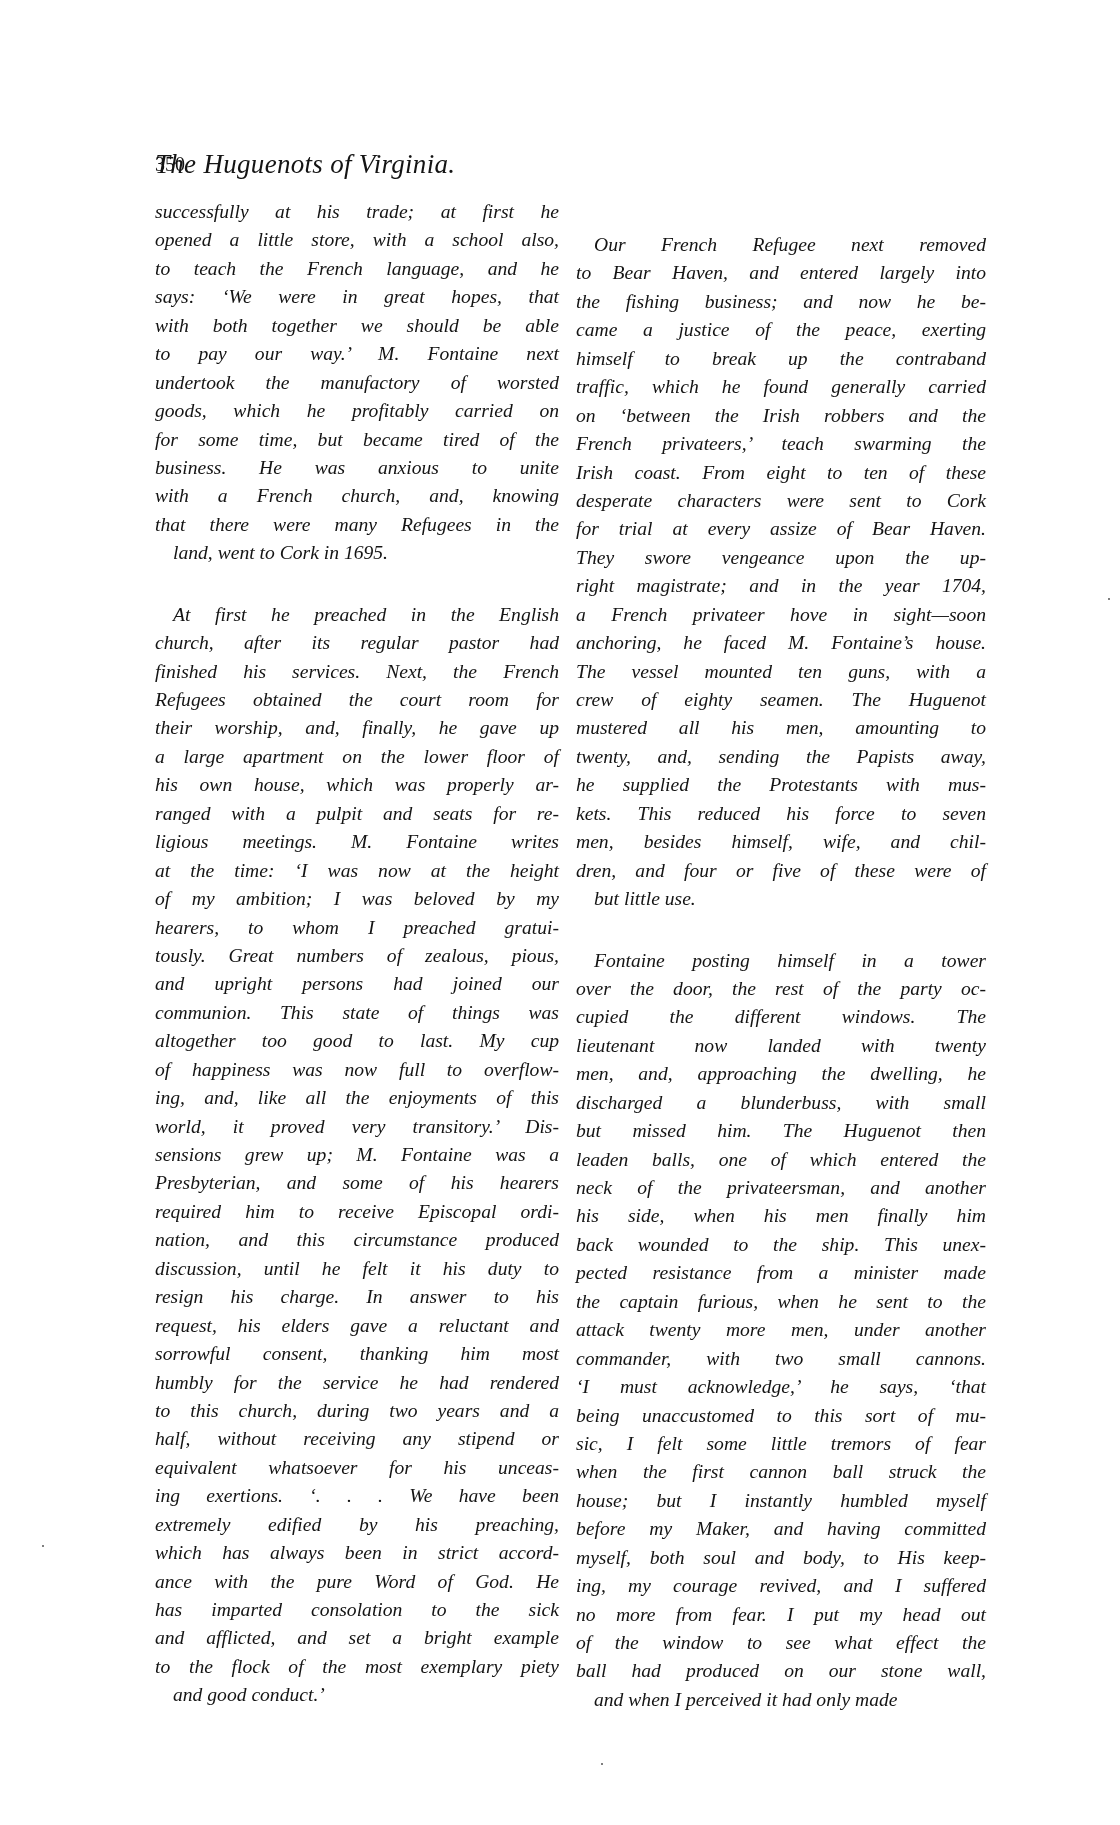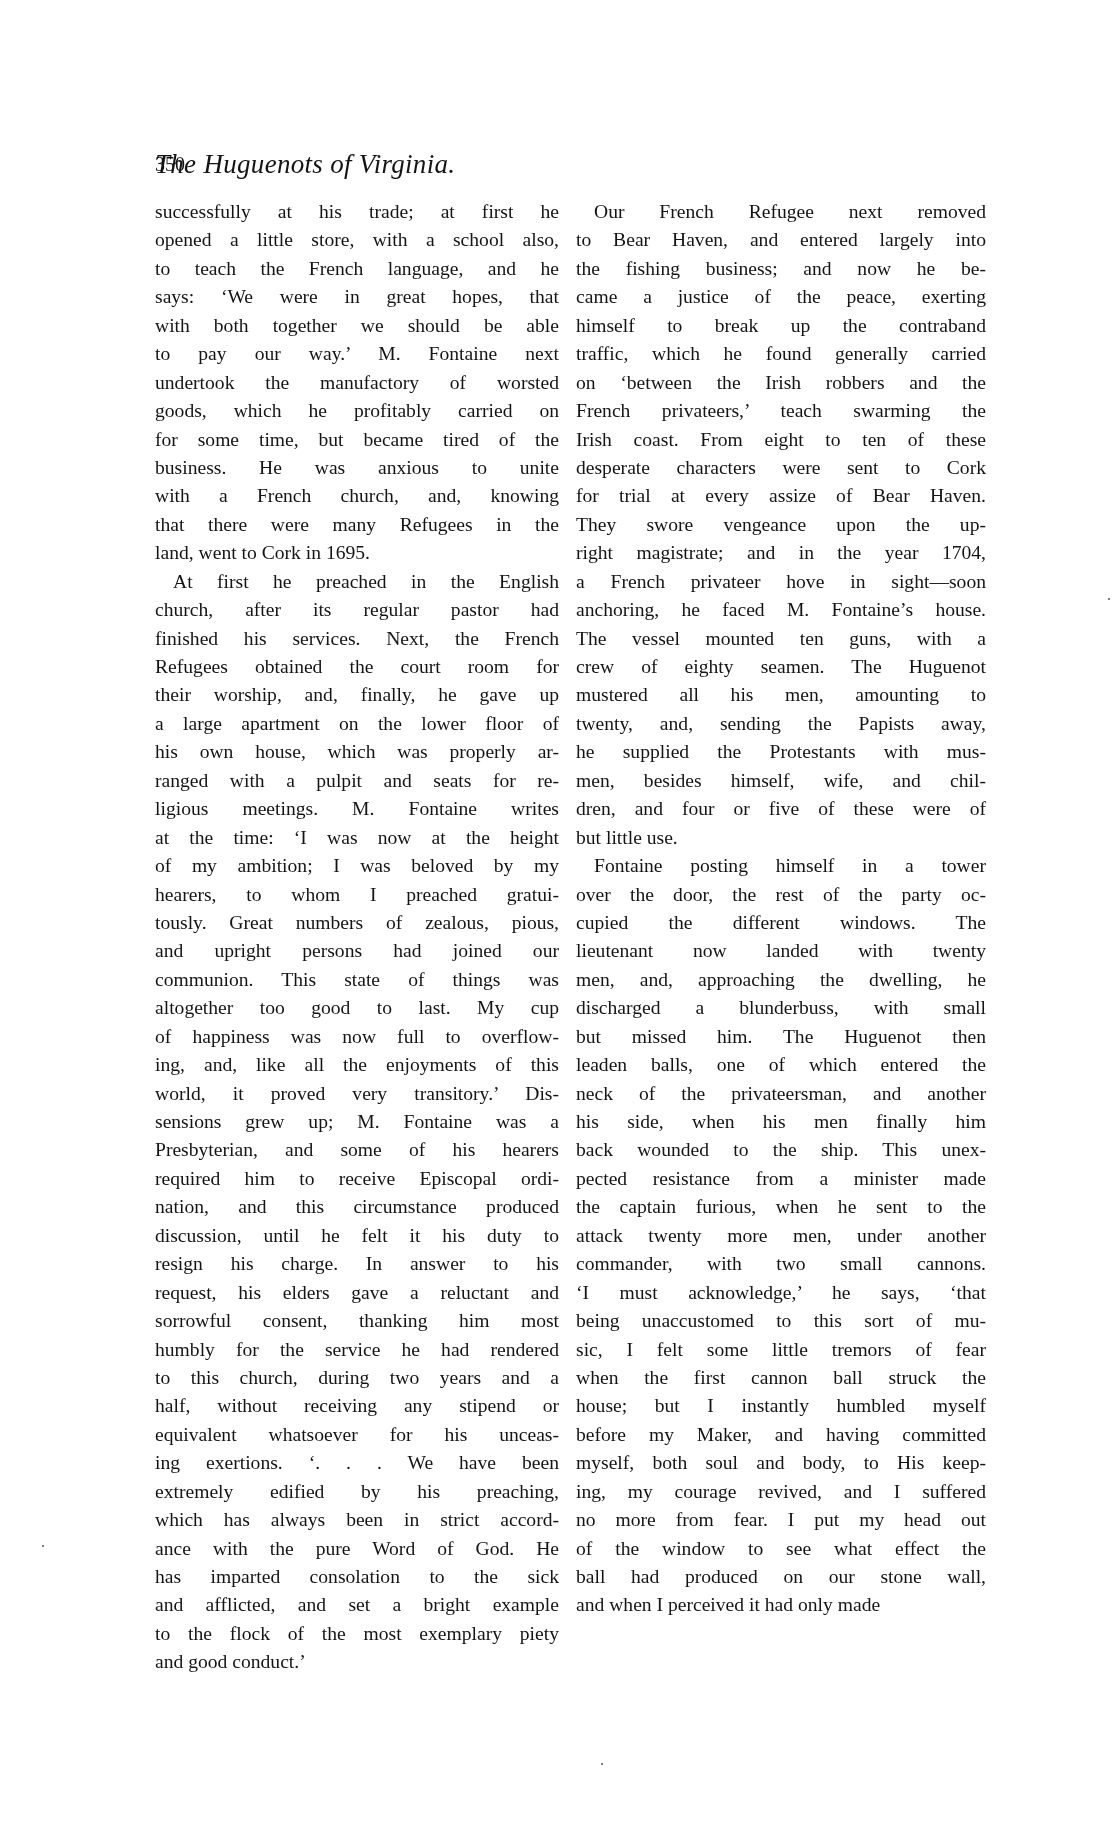--- a/index.html
+++ b/index.html
@@ -1,26 +1,26 @@
 <!DOCTYPE html>
 <html><head>
 <meta charset="utf-8">
 <style>
   html, body { margin: 0; padding: 0; background: #ffffff; }
   body { width: 1120px; height: 1825px; position: relative; overflow: hidden;
          font-family: "Liberation Serif", "DejaVu Serif", serif; color: #141414; }
   .page-number { position: absolute; left: 155px; top: 150px; font-size: 20px; line-height: 28px; }
   .running-title { position: absolute; left: 155px; width: 830px; top: 149px; text-align: left;
                    font-style: italic; font-size: 27px; line-height: 30px; letter-spacing: 0.3px; }
-  .column { position: absolute; top: 198px; font-size: 19.6px; line-height: 28.45px; }
+  .column { position: absolute; top: 198px; font-size: 19.6px; line-height: 28.45px; font-style: italic; }
   .col-left { left: 155px; width: 404px; }
   .col-right { left: 576px; width: 410px; }
   .line { display: block; white-space: nowrap; text-align: justify; text-align-last: justify; height: 28.45px; }
-  .line.last { text-align-last: left; }
-  .line.indent { padding-left: 18px; }
+  .line.last { text-align-last: left; margin-left: 18px; }
+  .line.indent { padding-left: 18px; margin-top: 33px; }
   .speck { position: absolute; width: 2px; height: 2px; background: #555; border-radius: 1px; }
 </style>
 </head>
 <body>
 
 <div>
   <div class="page-number">350</div>
   <div class="running-title">The Huguenots of Virginia.</div>
 
   <div class="column col-left" id="col-left">
@@ -91,20 +91,21 @@
       <span class="line">for trial at every assize of Bear Haven.</span>
       <span class="line">They swore vengeance upon the up-</span>
       <span class="line">right magistrate; and in the year 1704,</span>
       <span class="line">a French privateer hove in sight—soon</span>
       <span class="line">anchoring, he faced M. Fontaine’s house.</span>
       <span class="line">The vessel mounted ten guns, with a</span>
       <span class="line">crew of eighty seamen. The Huguenot</span>
       <span class="line">mustered all his men, amounting to</span>
       <span class="line">twenty, and, sending the Papists away,</span>
       <span class="line">he supplied the Protestants with mus-</span>
+      <span class="line">kets. This reduced his force to seven</span>
       <span class="line">men, besides himself, wife, and chil-</span>
       <span class="line">dren, and four or five of these were of</span>
       <span class="line last">but little use.</span>
       <span class="line indent">Fontaine posting himself in a tower</span>
       <span class="line">over the door, the rest of the party oc-</span>
       <span class="line">cupied the different windows. The</span>
       <span class="line">lieutenant now landed with twenty</span>
       <span class="line">men, and, approaching the dwelling, he</span>
       <span class="line">discharged a blunderbuss, with small</span>
       <span class="line">but missed him. The Huguenot then</span>

